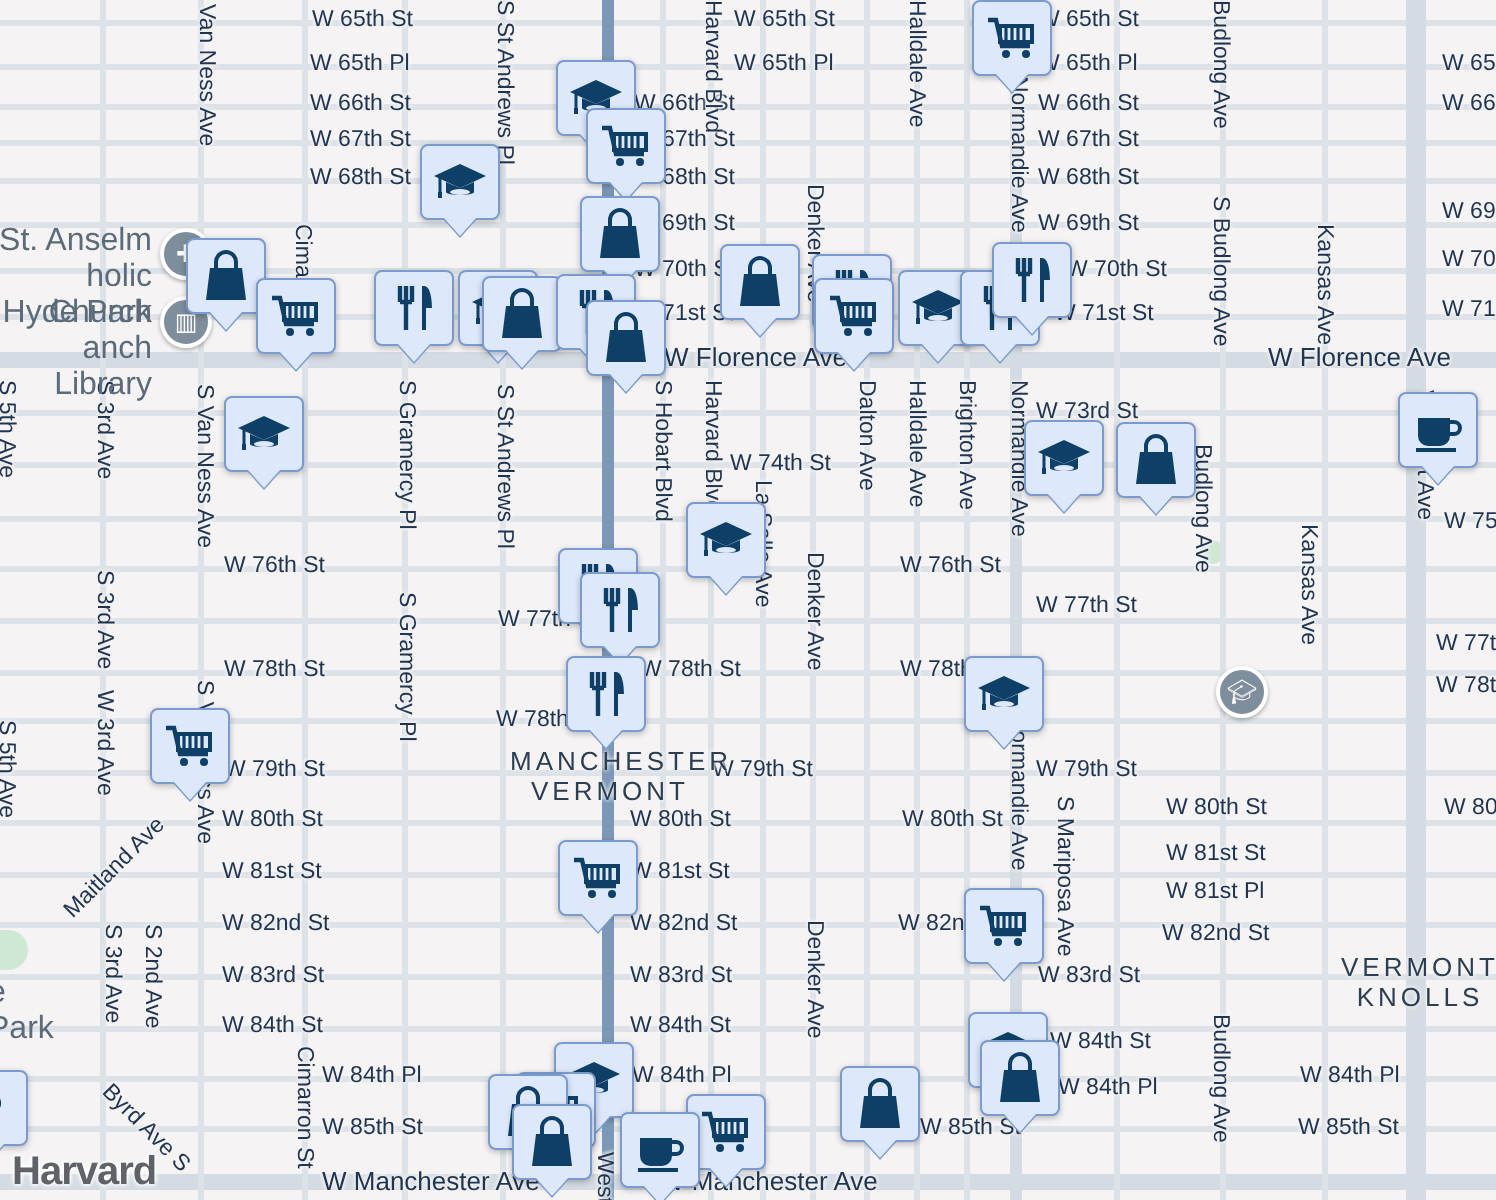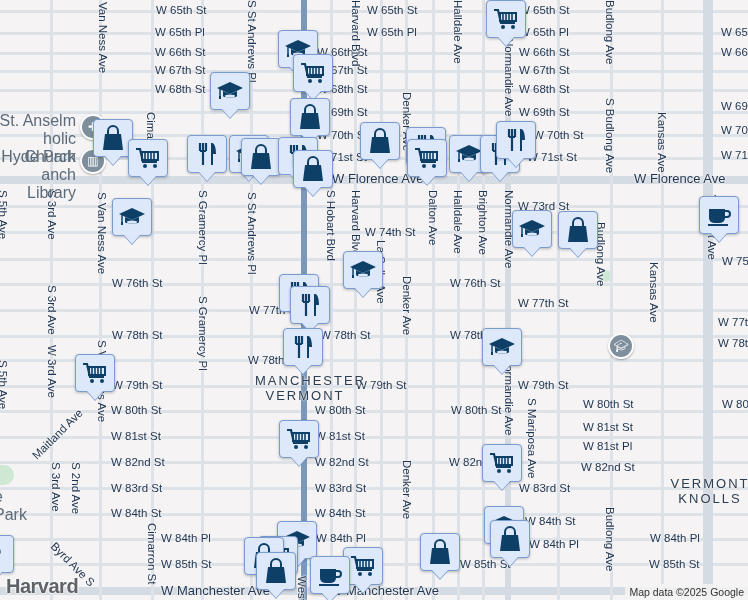--- a/index.html
+++ b/index.html
@@ -617,14 +617,13 @@
       <div class="marker" style="left: -26px; top: 535px;">
         <span style="display: flex;">
           <svg viewBox="0 0 28 28">
             <text x="14" y="22" text-anchor="middle" font-size="22" font-weight="bold" fill="#0e4067" font-family="Liberation Sans, sans-serif">P</text>
           </svg>
         </span>
       </div>
     </div>
 
   <div class="google-logo">Harvard</div>
-  <div class="attrib">Map data ©2025 Google</div>
 </div>
 
 </body></html>

